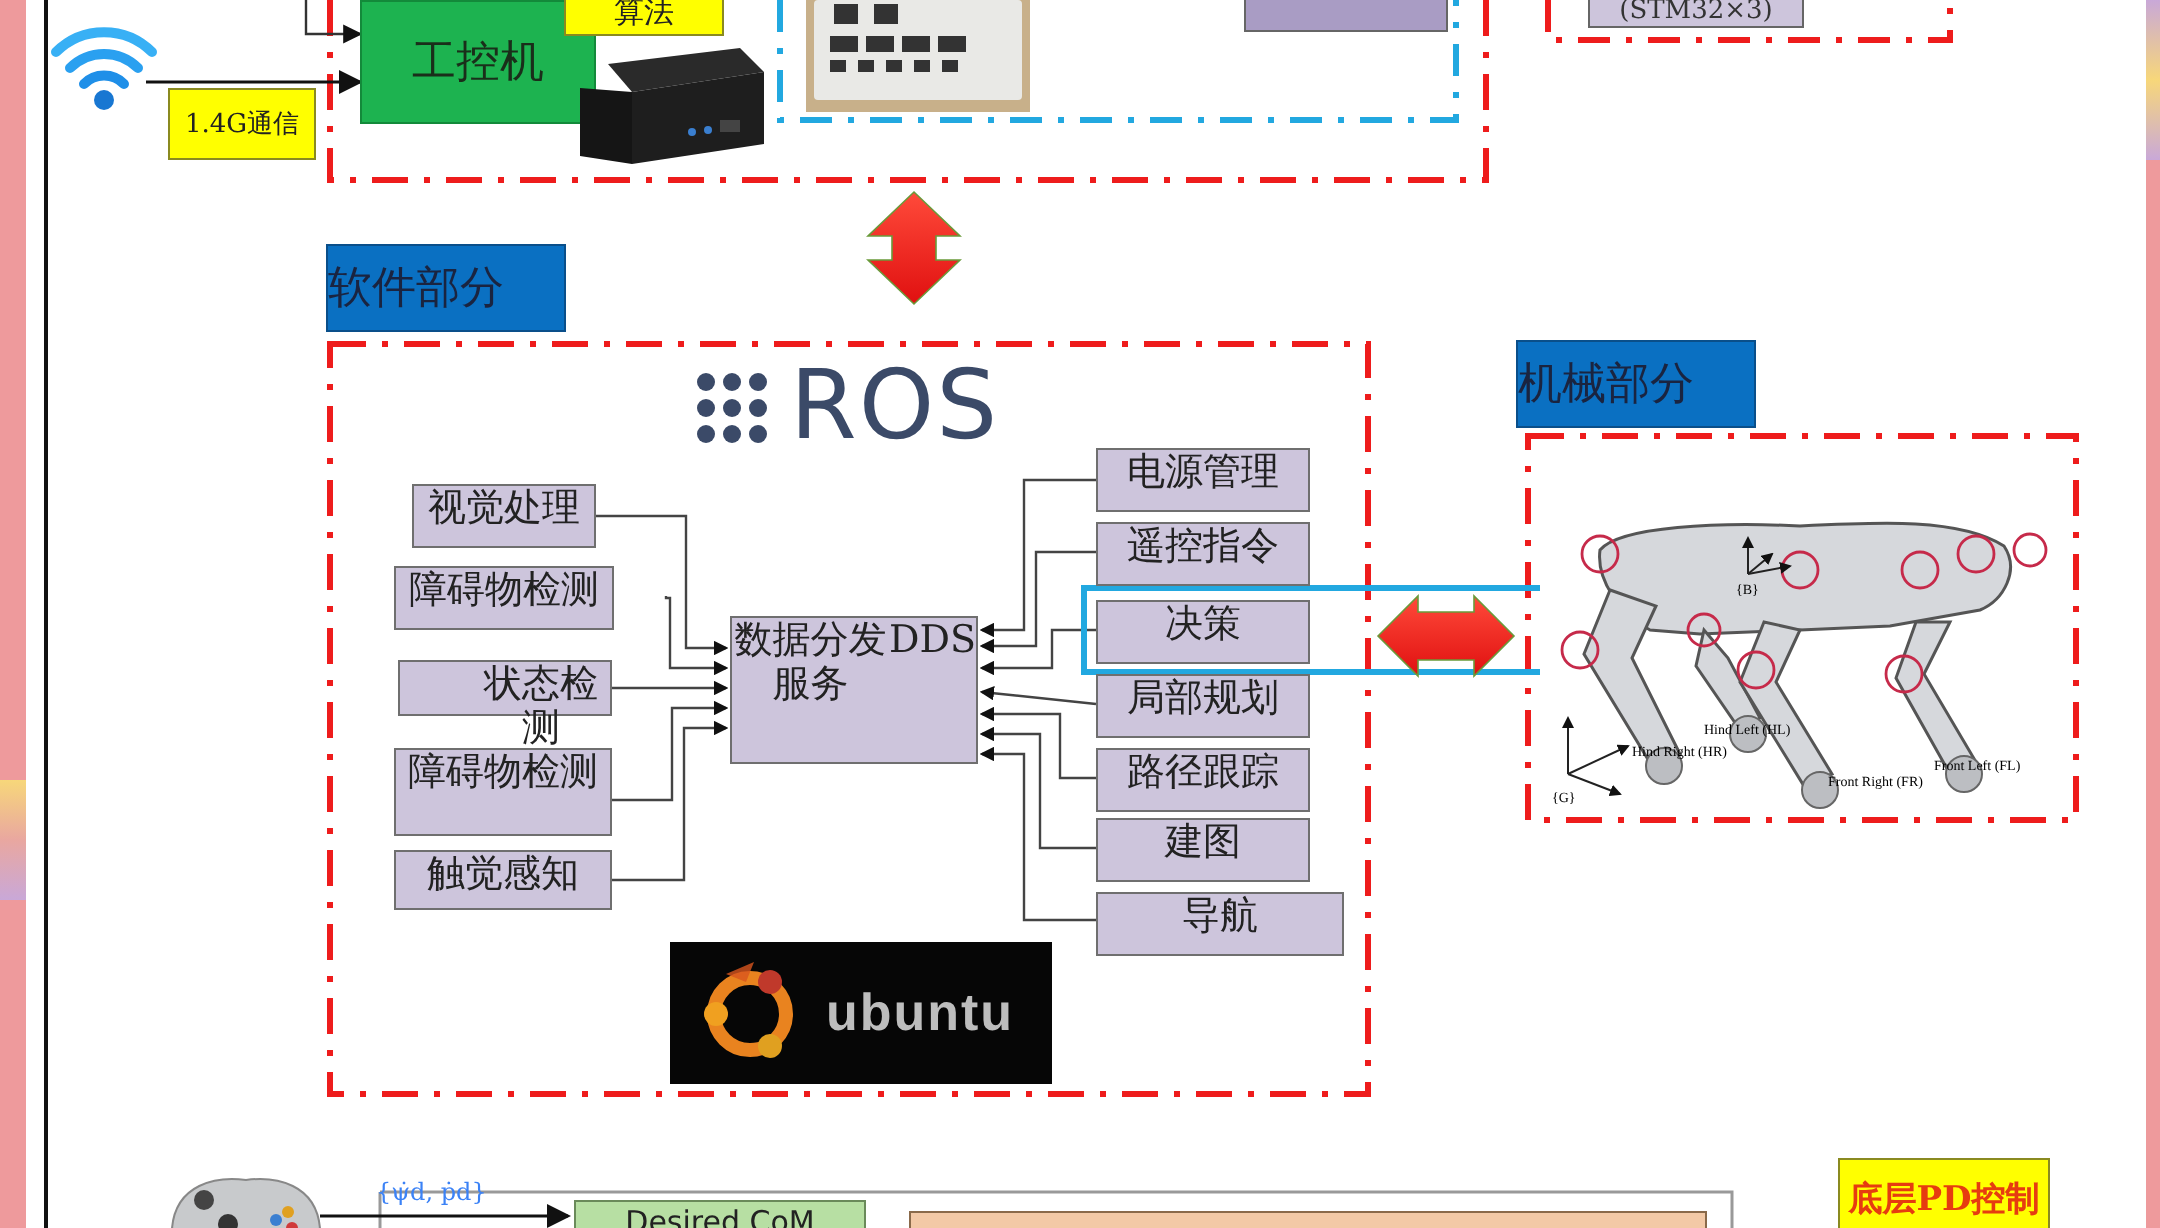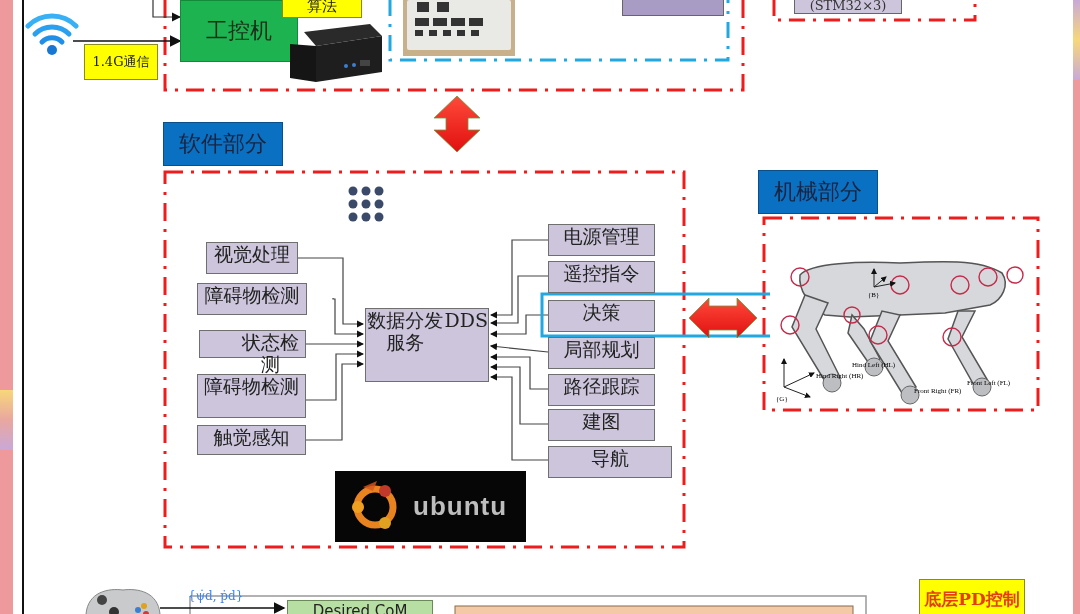--- a/index.html
+++ b/index.html
@@ -4,21 +4,21 @@
 <style>
   html,body{margin:0;padding:0;}
   body{width:1080px;height:614px;overflow:hidden;position:relative;background:#fff;font-family:"DejaVu Serif","Liberation Serif",serif;}
   .abs{position:absolute;box-sizing:border-box;}
   .pink-left{left:0;top:0;width:13px;height:614px;background:#ee9a9c;}
   .deco-left{left:0;top:390px;width:13px;height:60px;background:linear-gradient(#f7d77a,#e9a7a0 50%,#c9a8d8);}
   .vline-left{left:22px;top:0;width:2px;height:614px;background:#111;}
   .pink-right{left:1073px;top:0;width:7px;height:614px;background:#ee9a9c;}
   .deco-right{left:1073px;top:0;width:7px;height:80px;background:linear-gradient(#c9a8d8,#f7d77a 50%,#c9a8d8);}
   .box{background:#cdc5dc;border:1.5px solid #6f6f6f;display:flex;align-items:flex-start;justify-content:center;text-align:center;font-size:19px;color:#222;line-height:22px;}
-  .label-blue{background:#0a70c2;border:1px solid #0a4f8a;color:#1a2440;font-size:22px;display:flex;align-items:center;justify-content:center;}
+  .label-blue{background:#0a70c2;border:1px solid #0a4f8a;color:#1a2440;font-size:22px;display:flex;align-items:center;justify-content:flex-start;}
   .yellow{background:#ffff00;border:1px solid #8a8a20;display:flex;align-items:center;justify-content:center;color:#222;}
   svg{position:absolute;left:0;top:0;}
   .robot-label{font-family:"Liberation Serif",serif;font-size:7px;color:#333;}
 </style>
 </head>
 <body>
 
 <div class="abs pink-left"></div>
 <div class="abs deco-left"></div>
 <div class="abs vline-left"></div>
@@ -144,20 +144,21 @@
         <circle cx="19" cy="8" r="4.5"></circle>
         <circle cx="32" cy="8" r="4.5"></circle>
       <circle cx="6" cy="21" r="4.5"></circle>
         <circle cx="19" cy="21" r="4.5"></circle>
         <circle cx="32" cy="21" r="4.5"></circle>
       <circle cx="6" cy="34" r="4.5"></circle>
         <circle cx="19" cy="34" r="4.5"></circle>
         <circle cx="32" cy="34" r="4.5"></circle>
     </g>
   </svg>
+  <span style="font-family:'DejaVu Sans',sans-serif;font-size:48px;color:#3b4a68;margin-left:6px;letter-spacing:1px;line-height:46px;">ROS</span>
 </div>
 
 <div class="abs box" style="left:206px;top:242px;width:92px;height:32px;">
     <span>视觉处理</span>
   </div>
 <div class="abs box" style="left:197px;top:283px;width:110px;height:32px;">
     <span>障碍物检测</span>
   </div>
 <div class="abs box" style="left:199px;top:330px;width:107px;height:28px;padding-left:36px;">
     <span>状态检测</span>

